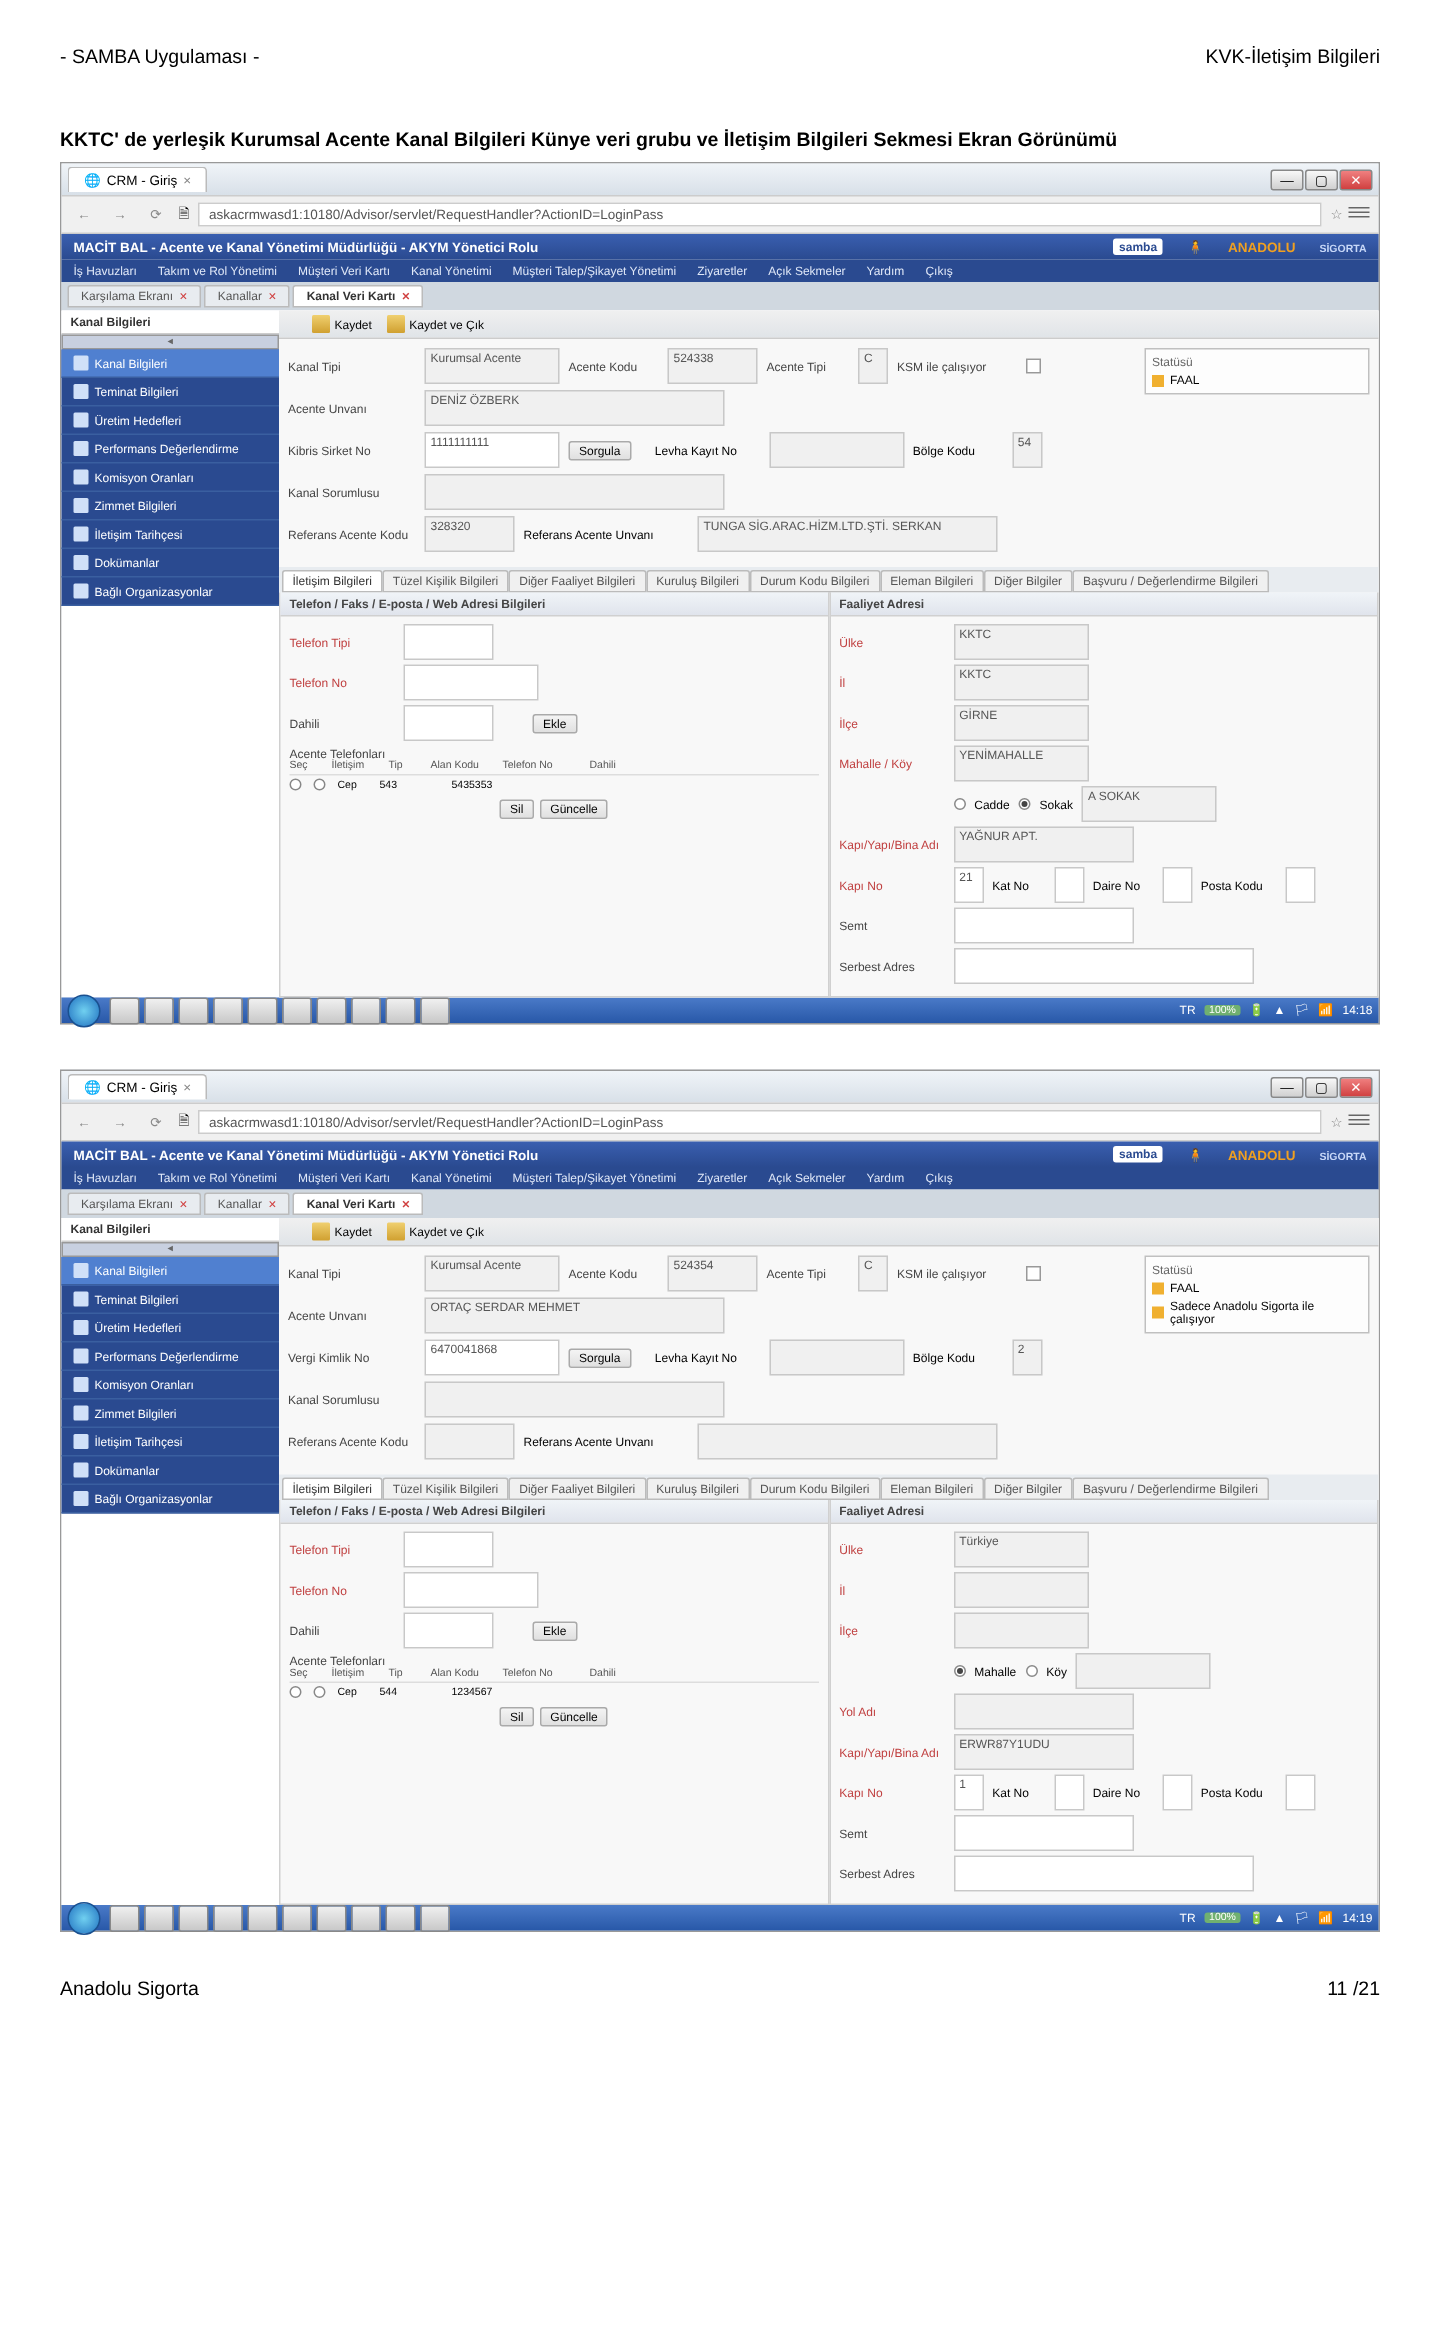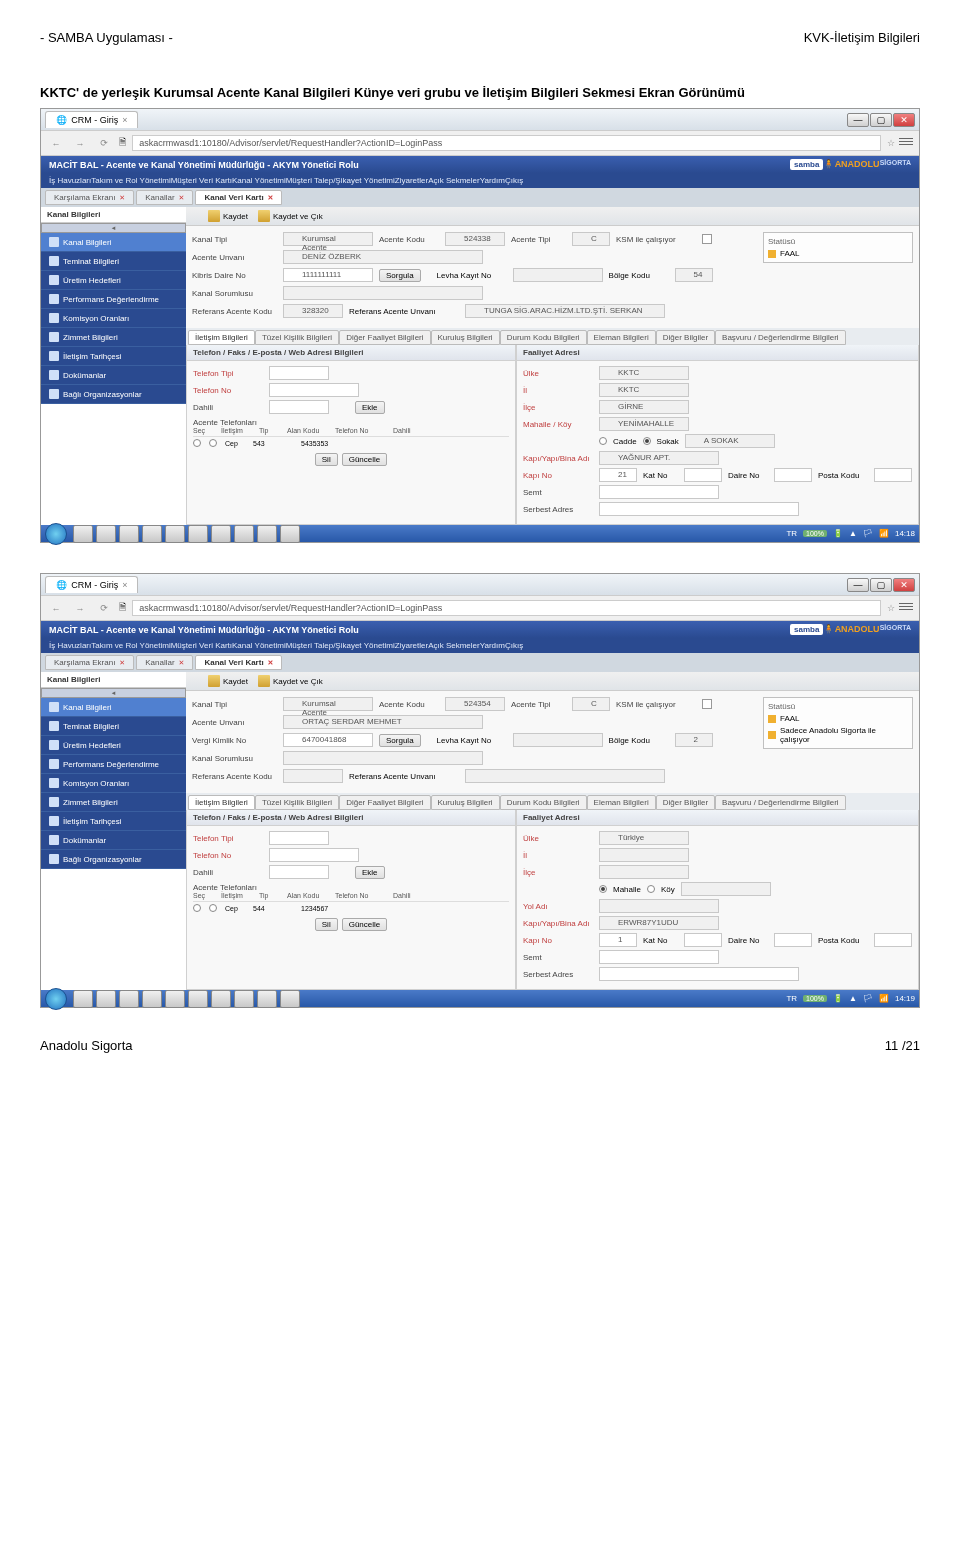--- a/index.html
+++ b/index.html
@@ -17,25 +17,25 @@
   .win-btn.close { background: linear-gradient(#f08080,#d04040); color: #fff; }
   
   .addr-bar { background: #f0f0f0; display: flex; align-items: center; padding: 3px 6px; gap: 6px; border-top: 1px solid #ccc; border-bottom: 1px solid #ccc; }
   .nav-arrow { width: 18px; height: 18px; display: flex; align-items: center; justify-content: center; color: #888; }
   .url-field { flex: 1; background: #fff; border: 1px solid #ccc; padding: 2px 6px; font-size: 9px; color: #555; }
   .url-icons { display: flex; gap: 4px; color: #888; }
   .ham { width: 14px; display: flex; flex-direction: column; gap: 2px; }
   .ham span { height: 1px; background: #666; }
   
   .app-header { background: linear-gradient(#3a5fb0, #2a4a90); color: #fff; padding: 3px 8px; display: flex; align-items: center; font-size: 9px; font-weight: bold; }
-  .brand { margin-left: auto; display: flex; align-items: flex-start; gap: 0; }
+  .brand { margin-left: auto; display: flex; align-items: flex-end; gap: 16px; }
   .brand-samba { background: #fff; color: #2a4a90; padding: 1px 4px; border-radius: 2px; font-size: 8px; }
   .brand-anadolu { color: #f0a020; font-size: 9px; font-weight: bold; }
   
-  .menu-bar { background: #2a4a90; color: #e0e8f8; padding: 3px 8px; display: flex; font-size: 8px; }
+  .menu-bar { background: #2a4a90; color: #e0e8f8; padding: 3px 8px; display: flex; gap: 14px; font-size: 8px; }
   .menu-bar span { cursor: pointer; }
   
   .tabs-row { background: #d0d8e0; display: flex; gap: 2px; padding: 2px 4px; font-size: 8px; align-items: center; }
   .app-tab { background: #e8ecf0; border: 1px solid #bbb; padding: 2px 8px; border-radius: 2px 2px 0 0; color: #555; }
   .app-tab.active { background: #fff; color: #333; font-weight: bold; }
   .app-tab .x { color: #d04040; margin-left: 4px; font-size: 7px; }
   
   .content-area { display: flex; background: #fff; }
   .sidebar { width: 145px; background: #2a4a90; color: #fff; font-size: 8px; }
   .page-label { background: #fff; color: #333; padding: 3px 6px; font-weight: bold; font-size: 8px; border-bottom: 1px solid #ccc; }
@@ -46,21 +46,21 @@
   .side-icon { width: 10px; height: 10px; background: #d0e0f8; border-radius: 1px; }
   
   .main-panel { flex: 1; background: #f8f8f8; }
   .toolbar { background: linear-gradient(#f0f0f0,#e0e4e8); padding: 3px 22px; display: flex; gap: 10px; align-items: center; font-size: 8px; border-bottom: 1px solid #ccc; }
   .tb-btn { display: flex; align-items: center; gap: 3px; cursor: pointer; }
   .tb-icon { width: 12px; height: 12px; background: linear-gradient(#f0d070, #d0a030); border-radius: 1px; }
   
   .form-body { padding: 6px; font-size: 8px; }
   .form-row { display: flex; align-items: center; gap: 6px; margin-bottom: 4px; }
   .fl { width: 85px; color: #444; }
-  .fi { border: 1px solid #c8c8c8; padding: 1px 18px; background: #fff; color: #555; font-size: 8px; height: 14px; }
+  .fi { border: 1px solid #c8c8c8; padding: 1px 3px; background: #fff; color: #555; font-size: 8px; height: 24px; }
   .fi.ro { background: #f0f0f0; }
   .fi.w60 { width: 60px; }
   .fi.w90 { width: 90px; }
   .fi.w120 { width: 120px; }
   .fi.w200 { width: 200px; }
   .fi.w20 { width: 20px; }
   .btn-sm { border: 1px solid #aaa; background: linear-gradient(#f4f4f4,#e0e0e0); padding: 1px 6px; font-size: 8px; border-radius: 2px; cursor: pointer; }
   .chk { width: 10px; height: 10px; border: 1px solid #999; background: #fff; }
   .status-box { border: 1px solid #c0c0c0; padding: 4px; width: 150px; font-size: 8px; background: #fdfdfd; }
   .status-box .hdr { color: #666; margin-bottom: 3px; }
@@ -229,21 +229,21 @@
                 <span class="fl" style="width:55px;">Acente Tipi</span>
                 <div class="fi ro w20">C</div>
                 <span style="width:80px;color:#444;">KSM ile çalışıyor</span>
                 <div class="chk"></div>
               </div>
               <div class="form-row">
                 <span class="fl">Acente Unvanı</span>
                 <div class="fi ro w200">DENİZ ÖZBERK</div>
               </div>
               <div class="form-row">
-                <span class="fl">Kibris Daire No</span>
+                <span class="fl">Kibris Sirket No</span>
                 <div class="fi w90">1111111111</div>
                 <div class="btn-sm">Sorgula</div>
                 <span style="width:70px;margin-left:10px;">Levha Kayıt No</span>
                 <div class="fi ro w90"></div>
                 <span style="width:60px;">Bölge Kodu</span>
                 <div class="fi ro w20">54</div>
               </div>
               <div class="form-row">
                 <span class="fl">Kanal Sorumlusu</span>
                 <div class="fi ro w200"></div>

